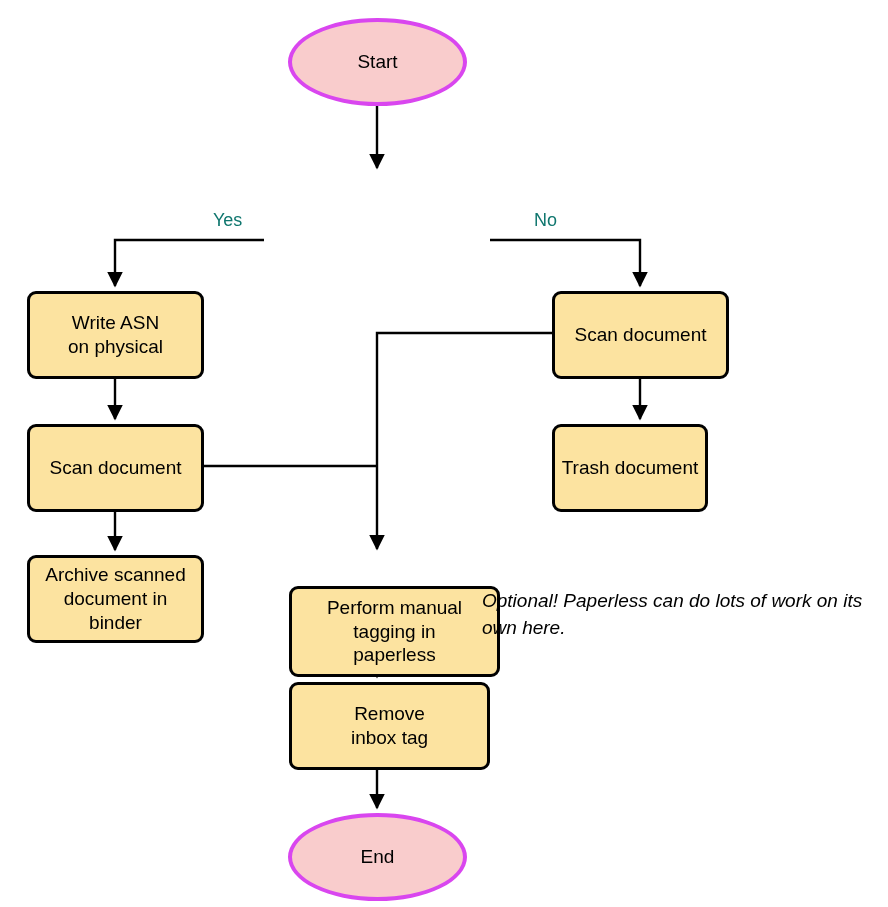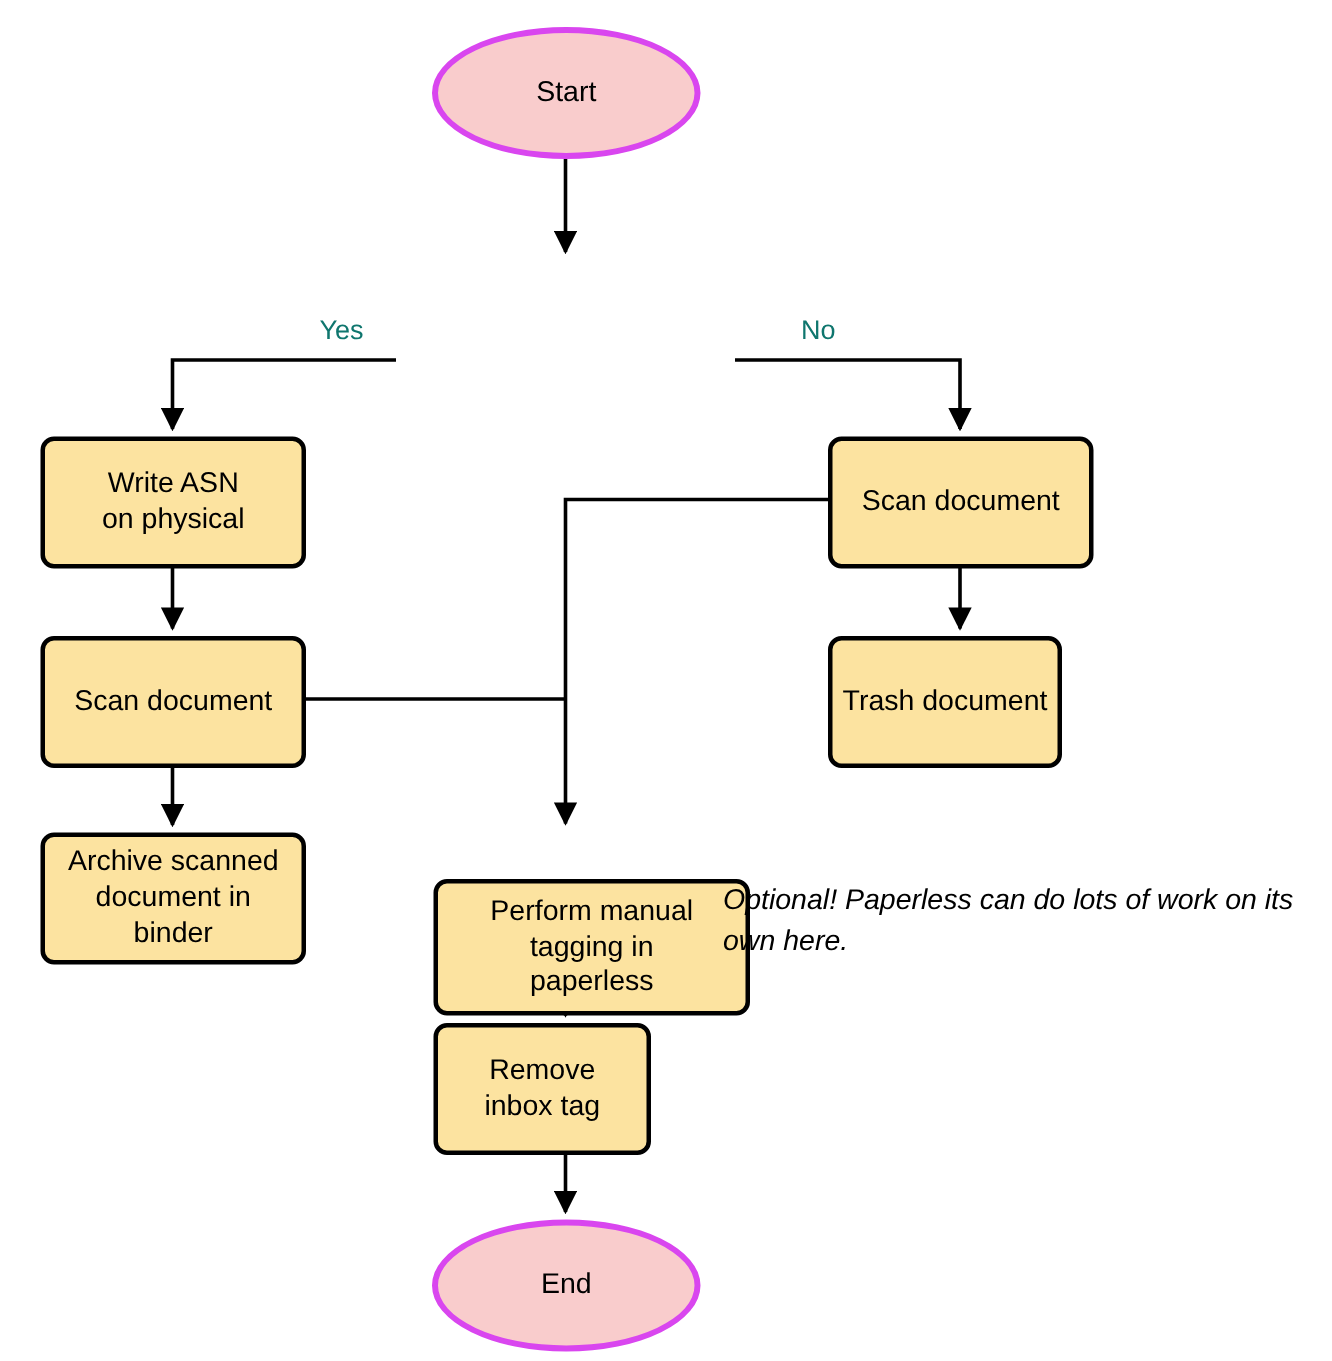--- a/index.html
+++ b/index.html
@@ -174,21 +174,21 @@
   <div class="node proc" style="left:552px; top:424px; width:156px; height:88px;">
     <span>Trash document</span>
   </div>
 
   <div class="node proc" style="left:289px; top:586px; width:211px; height:91px;">
     <span class="nlines">Perform manual
 tagging in
 paperless</span>
   </div>
 
-  <div class="node proc" style="left:289px; top:682px; width:145px; height:88px;">
+  <div class="node proc" style="left:289px; top:682px; width:201px; height:88px;">
     <span class="nlines">Remove
 inbox tag</span>
   </div>
 
   <div class="node term" style="left:288px; top:813px; width:179px; height:88px;">
     <span>End</span>
   </div>
 
   <div class="annotation" style="left:482px; top:588px; width:400px;">Optional! Paperless can do lots of work on its own here.</div>
 

